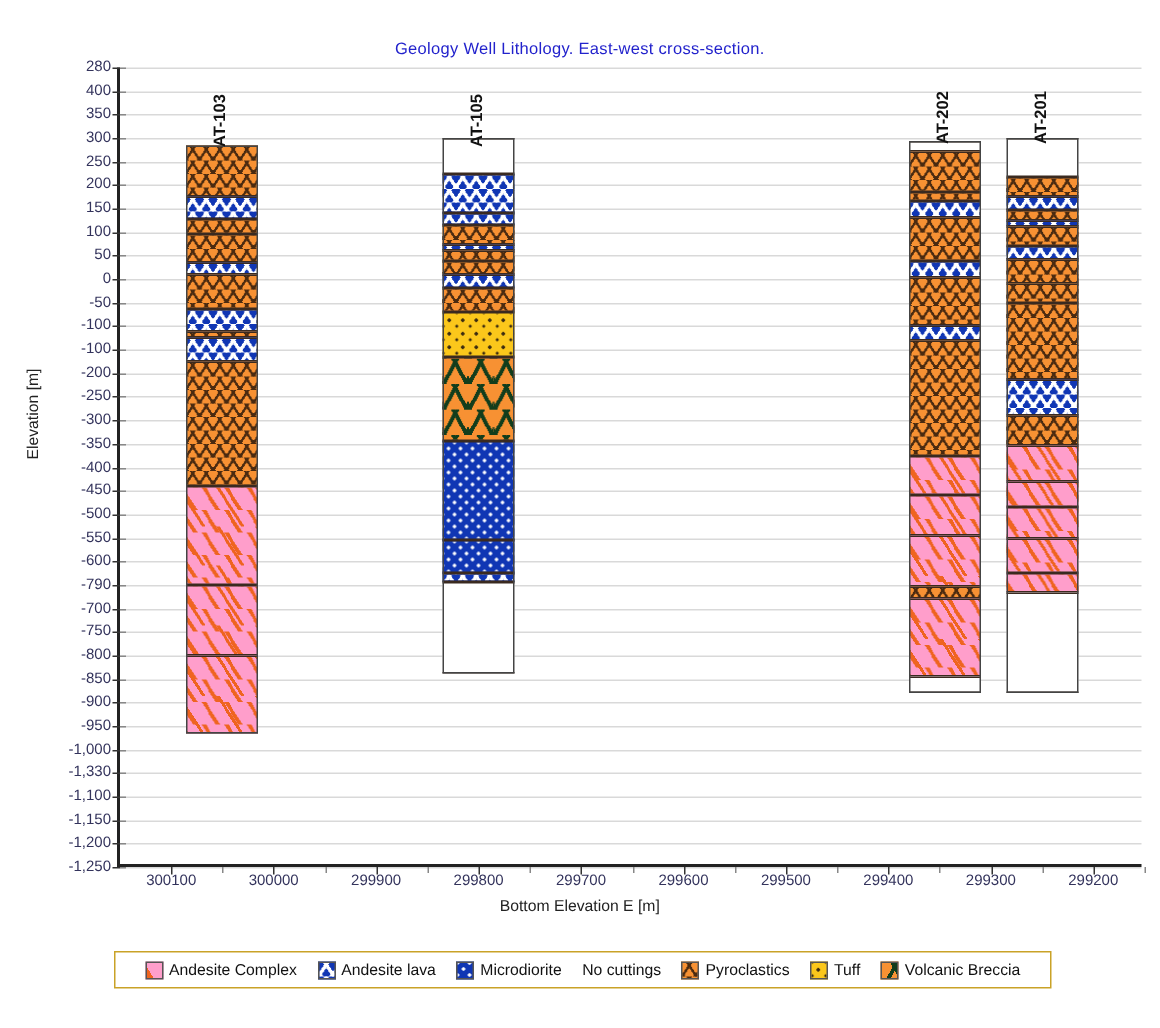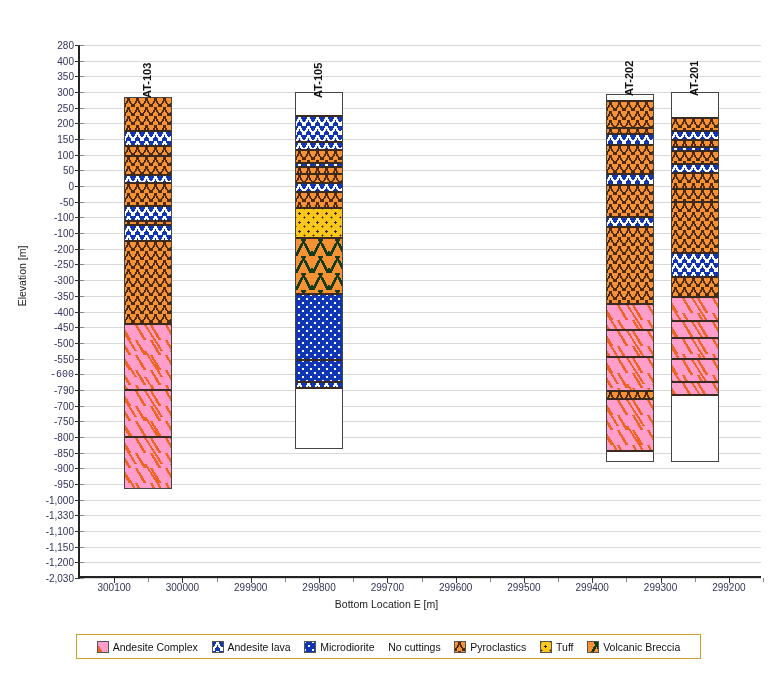--- a/index.html
+++ b/index.html
@@ -120,23 +120,24 @@
     width:12px;height:12px;border:1px solid #555;box-sizing:border-box;
     flex:0 0 auto;
   }
   .legend-label{font-size:10.5px;color:#111;white-space:nowrap;}
 </style>
 </head>
 <body>
 
 <div id="chart-root">
 
+  <div class="chart-title">Geology Well Lithology.  East-west cross-section.</div>
 
   <div class="axis-title-y">Elevation [m]</div>
-  <div class="axis-title-x">Bottom Location E [m]</div>
+  <div class="axis-title-x">Bottom Elevation E [m]</div>
 
   <div class="plot-area" id="plot-area">
       <div class="gridline" style="top: 0px;"></div>
       <div class="ytick-mark" style="top: 0px;"></div>
       <div class="ytick-inner" style="top: 0px;"></div>
       <div class="ytick-label" style="top: 0px; left: -50px;">280</div>
       <div class="gridline" style="top: 15.6765px;"></div>
       <div class="ytick-mark" style="top: 15.6765px;"></div>
       <div class="ytick-inner" style="top: 15.6765px;"></div>
       <div class="ytick-label" style="top: 15.6765px; left: -50px;">400</div>
@@ -212,21 +213,21 @@
       <div class="ytick-mark" style="top: 297.853px;"></div>
       <div class="ytick-inner" style="top: 297.853px;"></div>
       <div class="ytick-label" style="top: 297.853px; left: -50px;">-500</div>
       <div class="gridline" style="top: 313.529px;"></div>
       <div class="ytick-mark" style="top: 313.529px;"></div>
       <div class="ytick-inner" style="top: 313.529px;"></div>
       <div class="ytick-label" style="top: 313.529px; left: -50px;">-550</div>
       <div class="gridline" style="top: 329.206px;"></div>
       <div class="ytick-mark" style="top: 329.206px;"></div>
       <div class="ytick-inner" style="top: 329.206px;"></div>
-      <div class="ytick-label" style="top: 329.206px; left: -50px; font-family: Liberation Mono, monospace;">-600</div>
+      <div class="ytick-label" style="top: 329.206px; left: -50px;">-600</div>
       <div class="gridline" style="top: 344.882px;"></div>
       <div class="ytick-mark" style="top: 344.882px;"></div>
       <div class="ytick-inner" style="top: 344.882px;"></div>
       <div class="ytick-label" style="top: 344.882px; left: -50px;">-790</div>
       <div class="gridline" style="top: 360.559px;"></div>
       <div class="ytick-mark" style="top: 360.559px;"></div>
       <div class="ytick-inner" style="top: 360.559px;"></div>
       <div class="ytick-label" style="top: 360.559px; left: -50px;">-700</div>
       <div class="gridline" style="top: 376.235px;"></div>
       <div class="ytick-mark" style="top: 376.235px;"></div>
@@ -264,21 +265,21 @@
       <div class="ytick-mark" style="top: 501.647px;"></div>
       <div class="ytick-inner" style="top: 501.647px;"></div>
       <div class="ytick-label" style="top: 501.647px; left: -50px;">-1,150</div>
       <div class="gridline" style="top: 517.324px;"></div>
       <div class="ytick-mark" style="top: 517.324px;"></div>
       <div class="ytick-inner" style="top: 517.324px;"></div>
       <div class="ytick-label" style="top: 517.324px; left: -50px;">-1,200</div>
       <div class="gridline" style="top: 533px;"></div>
       <div class="ytick-mark" style="top: 533px;"></div>
       <div class="ytick-inner" style="top: 533px;"></div>
-      <div class="ytick-label" style="top: 533px; left: -50px;">-2,030</div>
+      <div class="ytick-label" style="top: 533px; left: -50px;">-1,250</div>
       <div class="xtick-mark" style="left: 34.15px; top: 533px;"></div>
       <div class="xtick-label" style="left: 34.15px; top: 537px;">300100</div>
       <div class="xtick-minor" style="left: 68.3px; top: 533px;"></div>
       <div class="xtick-mark" style="left: 102.45px; top: 533px;"></div>
       <div class="xtick-label" style="left: 102.45px; top: 537px;">300000</div>
       <div class="xtick-minor" style="left: 136.6px; top: 533px;"></div>
       <div class="xtick-mark" style="left: 170.75px; top: 533px;"></div>
       <div class="xtick-label" style="left: 170.75px; top: 537px;">299900</div>
       <div class="xtick-minor" style="left: 204.9px; top: 533px;"></div>
       <div class="xtick-mark" style="left: 239.05px; top: 533px;"></div>

